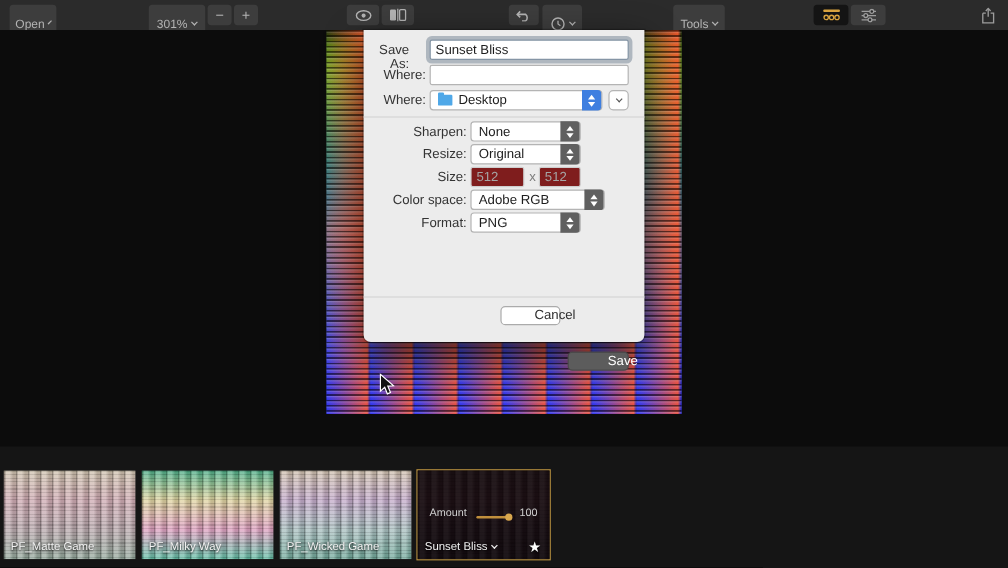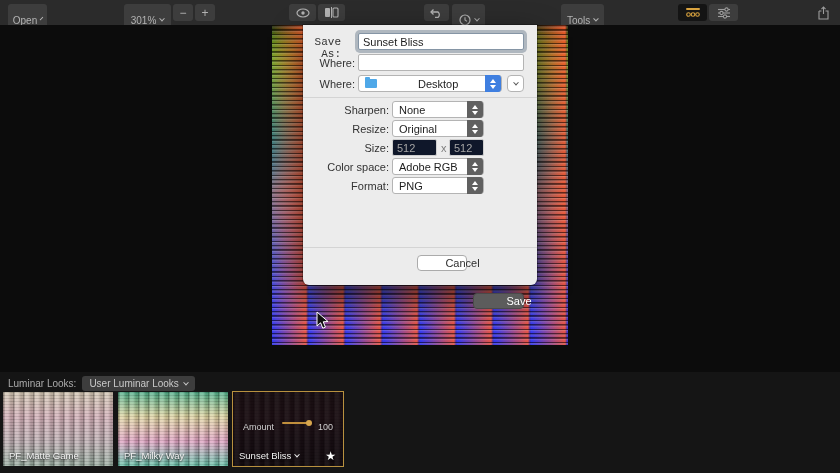--- a/index.html
+++ b/index.html
@@ -33,21 +33,21 @@
   }
 
   
   .sheet { position:absolute; left:303px; top:0; width:234px; height:260px; background:#ececec;
     border-radius:0 0 6px 6px; box-shadow:0 12px 30px rgba(0,0,0,0.65), 0 0 0 1px rgba(0,0,0,0.25);
     font-size:11px; color:#2e2e2e; }
   .flabel { position:absolute; text-align:right; color:#333; font-size:11px; }
   .tfield { position:absolute; background:#fff; border:1px solid #b4b4b4; border-radius:2px;
     font-size:11px; color:#1d1d1d; padding:0 4px; font-family:"Liberation Sans",sans-serif; height:17px; }
   .focus-ring { box-shadow:0 0 0 3px rgba(125,140,155,0.55); border-color:#8595a5; }
-  .tfield:disabled { color:#a5a5a5; border-color:#cfcfcf; background:#0f172a; }
+  .tfield:disabled { color:#a5a5a5; border-color:#cfcfcf; background:#7f1d1d; }
   .mac-select { position:absolute; height:17px; background:#fff; border:1px solid #b4b4b4;
     border-radius:3px; display:flex; align-items:center; padding-left:6px; font-size:11px; color:#1d1d1d; }
   .stepper { position:absolute; right:0; top:-1px; width:16px; height:17px; border-radius:0 3px 3px 0;
     display:flex; flex-direction:column; align-items:center; justify-content:center; }
   .stepper.blue { background:#3f7fe0; }
   .stepper.dark { background:#606060; }
   .tri-up { width:0; height:0; border-left:3px solid transparent; border-right:3px solid transparent;
     border-bottom:4px solid #fff; margin-bottom:2px; }
   .tri-down { width:0; height:0; border-left:3px solid transparent; border-right:3px solid transparent;
     border-top:4px solid #fff; }
@@ -73,21 +73,21 @@
   .look-base { position:absolute; inset:0; }
   .look-tex { position:absolute; inset:0;
     background:
       repeating-linear-gradient(90deg, rgba(0,0,0,0.30) 0 1px, rgba(255,255,255,0.22) 2px 5px,
         rgba(0,0,0,0.12) 8px 10px),
       repeating-linear-gradient(180deg, rgba(0,0,0,0.14) 0 1px, rgba(255,255,255,0.04) 1px 3px); }
   .look.selected .look-tex { opacity:0.5; }
   .look-label { position:absolute; left:6px; bottom:5px; display:flex; align-items:center; gap:4px;
     color:#f2f2f2; font-size:9.5px; text-shadow:0 1px 2px rgba(0,0,0,0.9); }
   .look-overlay { position:absolute; inset:0; background:rgba(10,6,8,0.55); }
-  .amount-row { position:absolute; left:10px; top:30px; right:10px; display:flex; align-items:flex-start; }
+  .amount-row { position:absolute; left:10px; top:30px; right:10px; display:flex; align-items:flex-end; }
   .amount-label { color:#cfcfcf; font-size:9px; }
   .amount-track { position:relative; flex:1; height:2px; background:#c08f3c; margin:0 8px; border-radius:1px; }
   .amount-knob { position:absolute; right:-2px; top:-2px; width:6px; height:6px; border-radius:50%; background:#d8a74e; }
   .amount-value { color:#cfcfcf; font-size:9px; }
   .look-star { position:absolute; right:7px; bottom:3px; color:#fff; font-size:12px;
     text-shadow:0 1px 2px rgba(0,0,0,0.9); }
 
   
   .cursor { position:absolute; left:316px; top:286px; z-index:50; }
 </style>
@@ -172,28 +172,28 @@
         <path d="M4.5 3.2 L6.5 1 L8.5 3.2" fill="none" stroke="#9d9d9d" stroke-width="1.1"></path>
       </svg>
     </div>
   </div>
 
   <div class="canvas">
     <div class="hald-image"></div>
 
     <div class="sheet">
 
-      <div class="flabel" style="right:196px; top:11px;font-family:Liberation Mono, monospace;">Save As:</div>
+      <div class="flabel" style="right:196px; top:11px;">Save As:</div>
       <input class="tfield focus-ring" style="left: 55px; top: 8px; width: 166px;" value="Sunset Bliss">
 
       <div class="flabel" style="right:182px; top:32px;">Where:</div>
       <input class="tfield" style="left: 55px; top: 29px; width: 166px;" value="">
 
       <div class="flabel" style="right:182px; top:53px;">Where:</div>
-      <div class="mac-select" style="left:55px; top:50px; width:144px;gap:36px;">
+      <div class="mac-select" style="left:55px; top:50px; width:144px;">
         <span class="folder-ico"></span>
         <span>Desktop</span>
         <span class="stepper blue">
             <span class="tri-up"></span>
             <span class="tri-down"></span>
           </span>
       </div>
       <div class="disclose-btn" style="left:204px; top:50px;">
         <span class="chev chev-sm"></span>
       </div>
@@ -217,21 +217,21 @@
             <span class="tri-down"></span>
           </span>
       </div>
 
       <div class="flabel" style="right:148px; top:117px;">Size:</div>
       <input class="tfield" style="left: 89px; top: 114px; width: 45px;" disabled="" value="512">
       <div class="flabel" style="left:138px; top:117px; color:#7d7d7d;">x</div>
       <input class="tfield" style="left: 146px; top: 114px; width: 35px;" disabled="" value="512">
 
       <div class="flabel" style="right:148px; top:136px;">Color space:</div>
-      <div class="mac-select" style="left:89px; top:133px; width:92px;">
+      <div class="mac-select" style="left:89px; top:133px; width:112px;">
         <span>Adobe RGB</span>
         <span class="stepper dark">
             <span class="tri-up"></span>
             <span class="tri-down"></span>
           </span>
       </div>
 
       <div class="flabel" style="right:148px; top:155px;">Format:</div>
       <div class="mac-select" style="left:89px; top:152px; width:92px;">
         <span>PNG</span>
@@ -246,27 +246,20 @@
       <div class="dlg-btn cancel" style="left:114px; top:230px; width:50px;">Cancel</div>
       <div class="dlg-btn save" style="left:170px; top:230px; width:51px;">Save</div>
     </div>
 
     <svg class="cursor" width="13" height="19" viewBox="0 0 13 19">
       <path d="M1 1 L1 15 L4.6 11.8 L6.8 17.2 L9.4 16.1 L7.2 10.8 L12 10.5 Z" fill="#111" stroke="#fff" stroke-width="1"></path>
     </svg>
   </div>
 
   <div class="looks-panel">
-    <div class="panel-head">
-      <span class="panel-title">Luminar Looks:</span>
-      <span class="pill-btn">
-        <span>User Luminar Looks</span>
-        <span class="chev chev-sm"></span>
-      </span>
-    </div>
     <div class="looks-strip">
   <div class="look">
     <div class="look-base" style="background: linear-gradient(rgb(207, 195, 174), rgb(207, 170, 178), rgb(185, 169, 173), rgb(147, 168, 155));"></div>
     <div class="look-tex"></div>
 
     <div class="look-label">
       <span class="look-label-text">PF_Matte Game</span>
 
     </div>
 
@@ -277,20 +270,30 @@
     <div class="look-tex"></div>
 
     <div class="look-label">
       <span class="look-label-text">PF_Milky Way</span>
 
     </div>
 
   </div>
 
 
+  <div class="look">
+    <div class="look-base" style="background: linear-gradient(rgb(207, 192, 173), rgb(195, 169, 201), rgb(169, 191, 192), rgb(111, 168, 153));"></div>
+    <div class="look-tex"></div>
+
+    <div class="look-label">
+      <span class="look-label-text">PF_Wicked Game</span>
+
+    </div>
+
+  </div>
 
   <div class="look selected" style="border-color: rgb(184, 145, 63);">
     <div class="look-base" style="background: linear-gradient(rgb(42, 23, 28), rgb(48, 24, 32), rgb(36, 20, 28), rgb(28, 16, 22));"></div>
     <div class="look-tex"></div>
     <div class="look-overlay">
       <div class="amount-row">
         <span class="amount-label">Amount</span>
         <span class="amount-track">
                 <span class="amount-knob"></span>
               </span>

